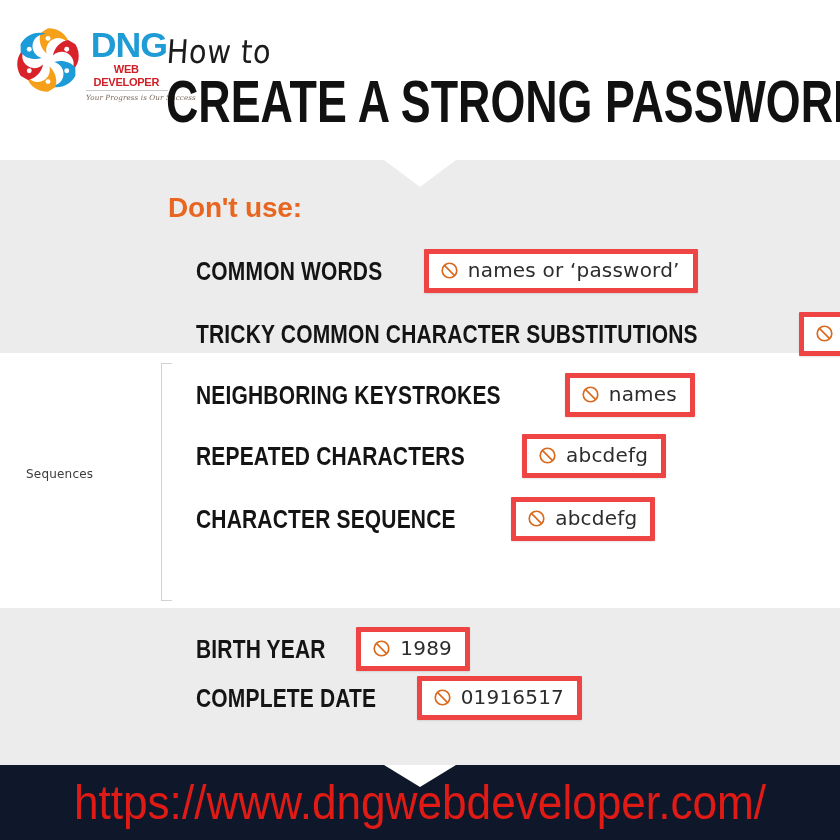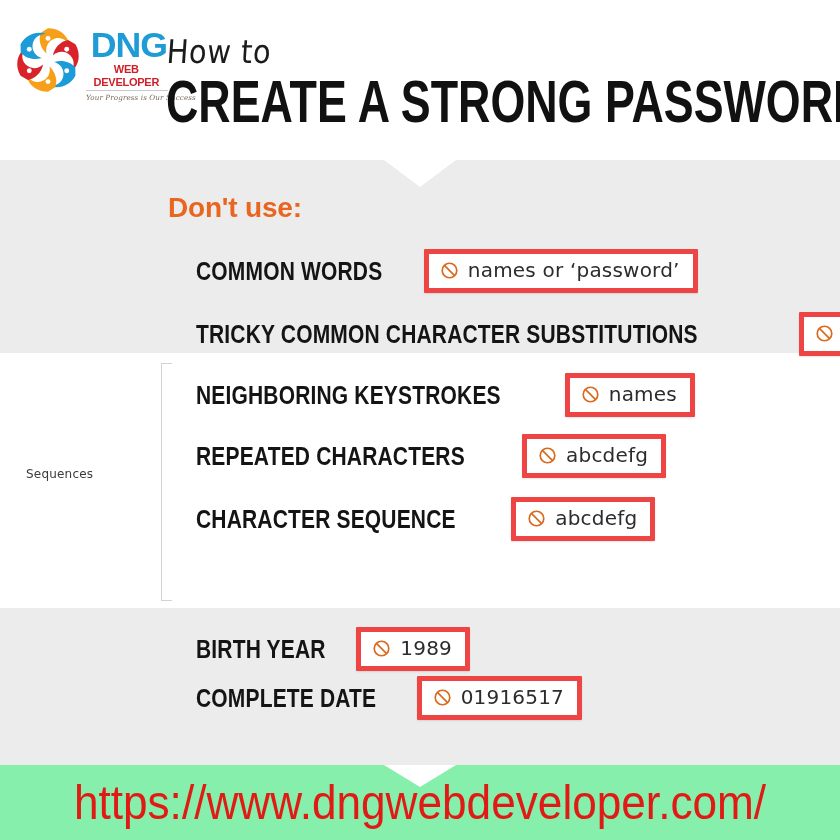--- a/index.html
+++ b/index.html
@@ -230,21 +230,21 @@
     z-index: 5;
   }
 
   
   .footer {
     position: absolute;
     left: 0;
     top: 765px;
     width: 840px;
     height: 75px;
-    background: #86efac;
+    background: #0f172a;
     z-index: 3;
   }
   .footer-url {
     position: absolute;
     left: 0;
     top: 0;
     width: 840px;
     height: 75px;
     display: flex;
     align-items: center;

